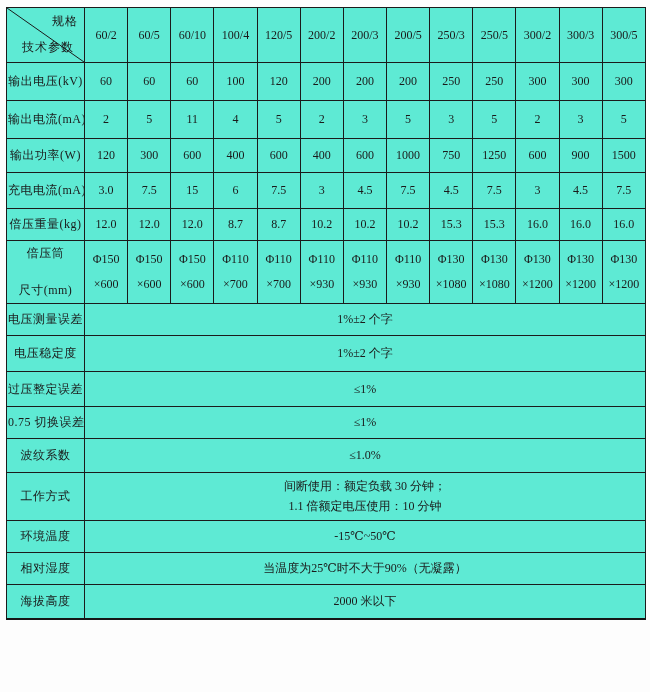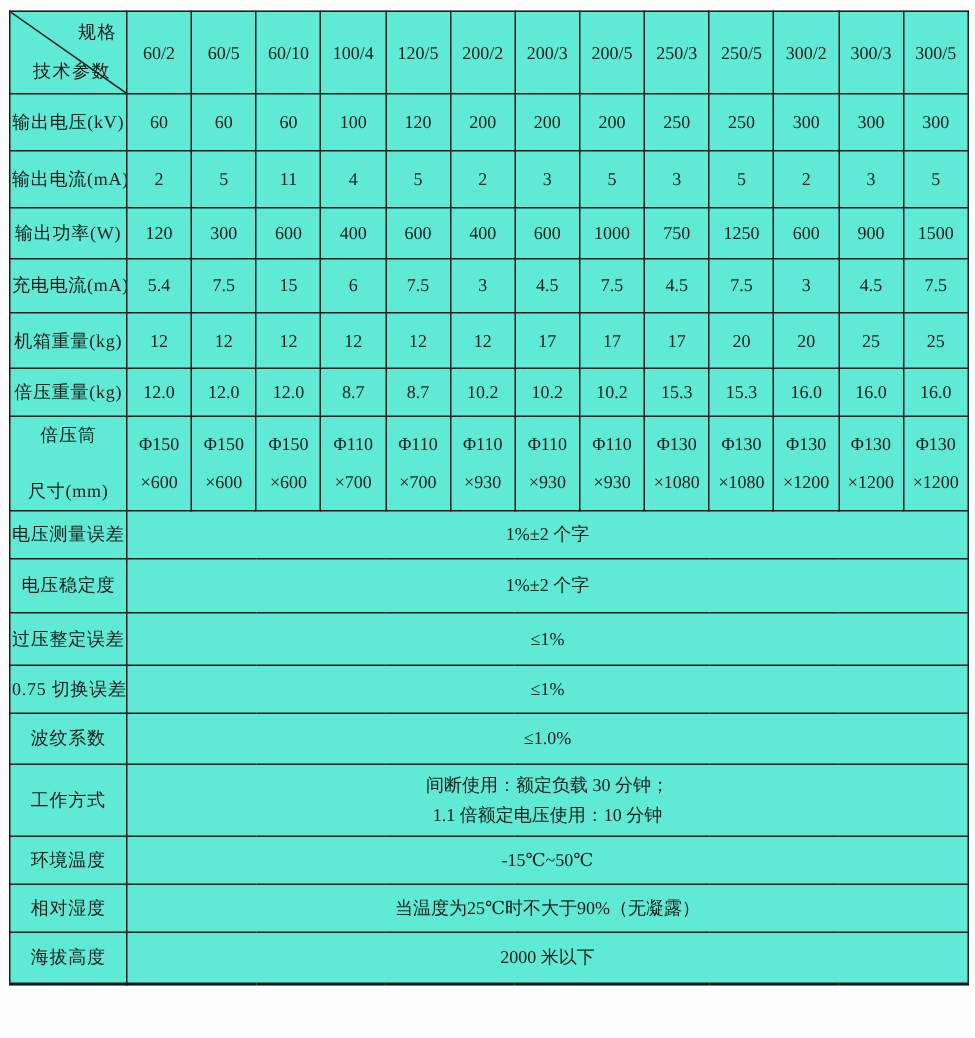--- a/index.html
+++ b/index.html
@@ -129,49 +129,33 @@
           <td>600</td>
           <td>1000</td>
           <td>750</td>
           <td>1250</td>
           <td>600</td>
           <td>900</td>
           <td>1500</td>
         </tr>
         <tr style="height: 36px;">
           <th class="row-label">充电电流(mA)</th>
-          <td>5.4</td>
+          <td>3.0</td>
           <td>7.5</td>
           <td>15</td>
           <td>6</td>
           <td>7.5</td>
           <td>3</td>
           <td>4.5</td>
           <td>7.5</td>
           <td>4.5</td>
           <td>7.5</td>
           <td>3</td>
           <td>4.5</td>
           <td>7.5</td>
-        </tr>
-        <tr style="height: 37px;">
-          <th class="row-label">机箱重量(kg)</th>
-          <td>12</td>
-          <td>12</td>
-          <td>12</td>
-          <td>12</td>
-          <td>12</td>
-          <td>12</td>
-          <td>17</td>
-          <td>17</td>
-          <td>17</td>
-          <td>20</td>
-          <td>20</td>
-          <td>25</td>
-          <td>25</td>
         </tr>
         <tr style="height: 32px;">
           <th class="row-label">倍压重量(kg)</th>
           <td>12.0</td>
           <td>12.0</td>
           <td>12.0</td>
           <td>8.7</td>
           <td>8.7</td>
           <td>10.2</td>
           <td>10.2</td>

